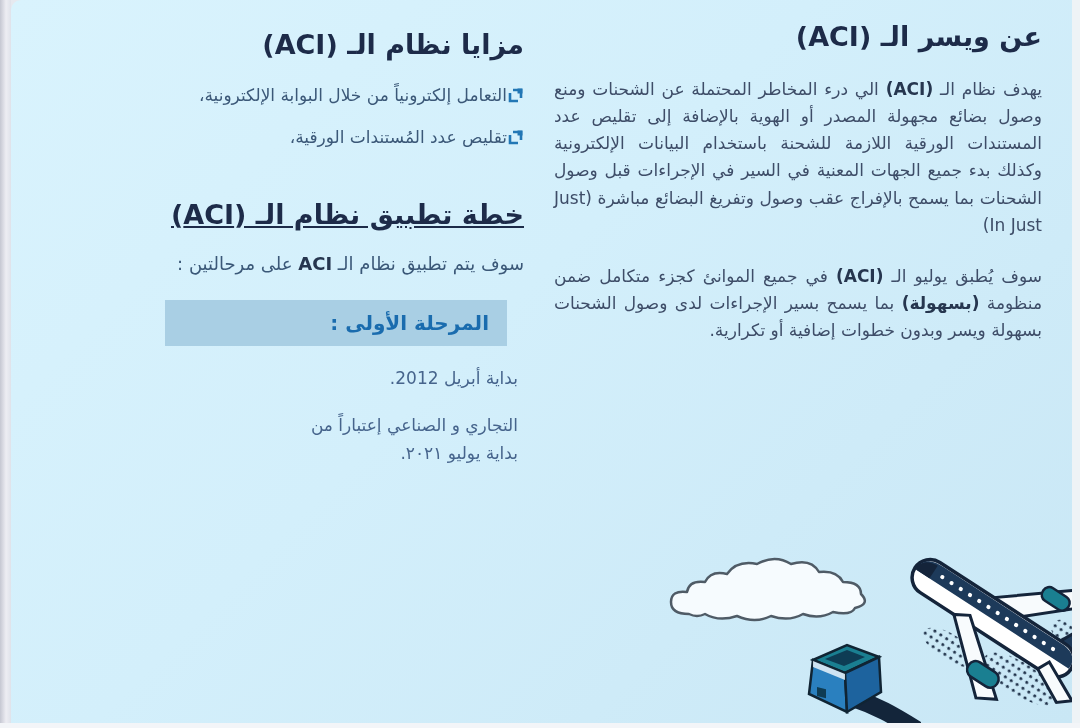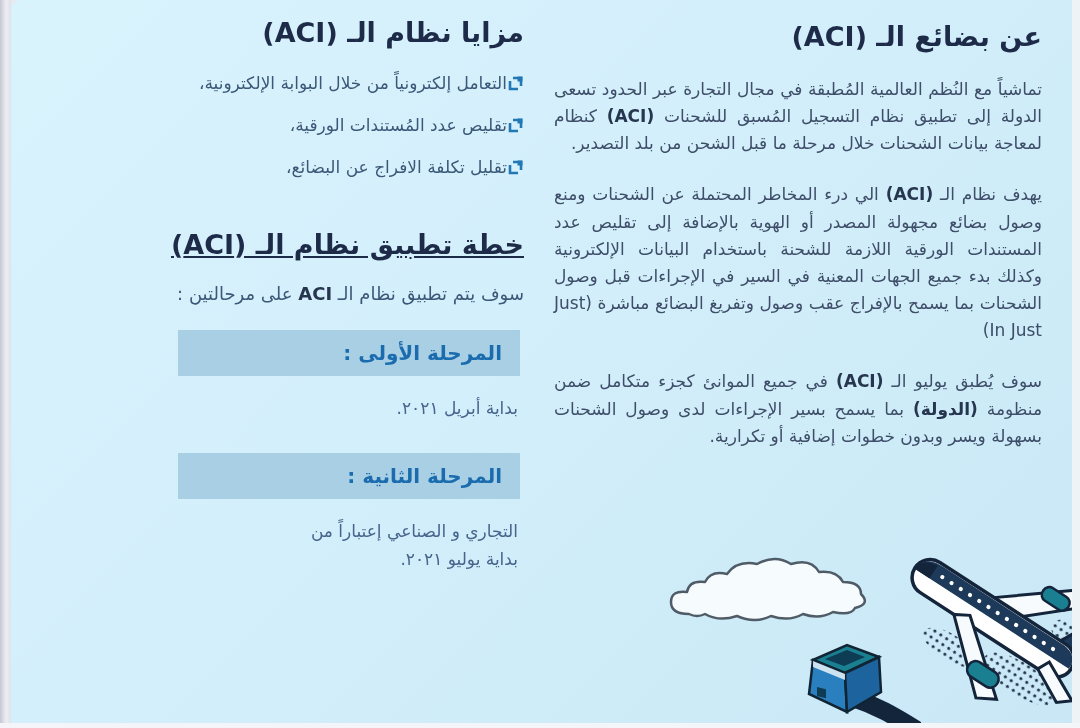--- a/index.html
+++ b/index.html
@@ -13,48 +13,47 @@
   .page{position:absolute;left:11px;top:0;width:1061px;height:723px;overflow:hidden;
         background:linear-gradient(135deg,#d9f3fd 0%,#d3effb 45%,#c9e7f5 100%);
         border-top-left-radius:10px;}
   
   .col-about{position:absolute;top:20px;right:30px;width:488px;direction:rtl;text-align:right;}
   .h-title{font-size:27px;font-weight:bold;color:#1d2b49;margin:0 0 22px 0;line-height:1.25;}
   .col-about p{font-size:17px;line-height:1.6;color:#3e4d68;margin:0 0 24px 0;
                text-align:justify;text-justify:inter-word;}
   .col-about p b{color:#26364f;}
   
-  .col-plan{position:absolute;top:16px;left:58px;width:455px;direction:rtl;text-align:right;}
+  .col-plan{position:absolute;top:28px;left:58px;width:455px;direction:rtl;text-align:right;}
   .benefit-row{display:flex;align-items:flex-start;margin-bottom:16px;
                color:#3b5878;font-size:17px;line-height:1.35;}
   .benefit-row .bicon{flex:0 0 auto;margin-top:3px;}
   .plan-title{margin-top:46px;text-decoration:underline;}
   .plan-intro{font-size:18px;color:#3b5878;margin:0 0 26px 0;}
   .plan-intro b{color:#26364f;}
-  .phase-banner{width:342px;height:46px;margin-left:auto;margin-right:4px;
+  .phase-banner{width:342px;height:46px;margin-left:auto;margin-right:17px;
                 background:#a9cfe4;display:flex;align-items:center;
                 padding:0 18px 0 2px;box-sizing:border-box;
                 font-size:20px;font-weight:bold;color:#1a6cae;}
   .phase-text{width:322px;margin:18px 6px 14px auto;font-size:17px;line-height:1.68;
               color:#46648c;text-align:right;}
   .banner-2{margin-top:30px;}
   
   .illus{position:absolute;}
 </style>
 </head>
 <body>
 
 <div id="stage">
   <div class="page">
 
     <div class="col-about">
-      <h1 class="h-title">عن بضائع الـ (ACI)</h1>
-      <p><span>تماشياً مع النُظم العالمية المُطبقة في مجال التجارة عبر الحدود تسعى الدولة إلى تطبيق نظام التسجيل المُسبق للشحنات </span><b>(ACI)</b><span> كنظام لمعاجة بيانات الشحنات خلال مرحلة ما قبل الشحن من بلد التصدير.</span></p>
+      <h1 class="h-title">عن ويسر الـ (ACI)</h1>
       <p><span>يهدف نظام الـ </span><b>(ACI)</b><span> الي درء المخاطر المحتملة عن الشحنات ومنع وصول بضائع مجهولة المصدر أو الهوية بالإضافة إلى تقليص عدد المستندات الورقية اللازمة للشحنة باستخدام البيانات الإلكترونية وكذلك بدء جميع الجهات المعنية في السير في الإجراءات قبل وصول الشحنات بما يسمح بالإفراج عقب وصول وتفريغ البضائع مباشرة (Just In Just)</span></p>
-      <p><span>سوف يُطبق يوليو الـ </span><b>(ACI)</b><span> في جميع الموانئ كجزء متكامل ضمن منظومة </span><b>(الدولة)</b><span> بما يسمح بسير الإجراءات لدى وصول الشحنات بسهولة ويسر وبدون خطوات إضافية أو تكرارية.</span></p>
+      <p><span>سوف يُطبق يوليو الـ </span><b>(ACI)</b><span> في جميع الموانئ كجزء متكامل ضمن منظومة </span><b>(بسهولة)</b><span> بما يسمح بسير الإجراءات لدى وصول الشحنات بسهولة ويسر وبدون خطوات إضافية أو تكرارية.</span></p>
     </div>
 
     <div class="col-plan">
       <h1 class="h-title">مزايا نظام الـ (ACI)</h1>
 
       <div class="benefit-row">
         <span class="bicon"><svg width="17" height="17" viewBox="0 0 17 17">
               <path d="M3 6 V14 H11" fill="none" stroke="#2277b5" stroke-width="2.6"></path>
               <path d="M6 3 H14 V11" fill="none" stroke="#2277b5" stroke-width="2.6"></path>
               <rect x="10.5" y="1.5" width="5" height="5" fill="#2277b5"></rect>
@@ -62,42 +61,31 @@
         <span>التعامل إلكترونياً من خلال البوابة الإلكترونية،</span>
       </div>
       <div class="benefit-row">
         <span class="bicon"><svg width="17" height="17" viewBox="0 0 17 17">
               <path d="M3 6 V14 H11" fill="none" stroke="#2277b5" stroke-width="2.6"></path>
               <path d="M6 3 H14 V11" fill="none" stroke="#2277b5" stroke-width="2.6"></path>
               <rect x="10.5" y="1.5" width="5" height="5" fill="#2277b5"></rect>
             </svg></span>
         <span>تقليص عدد المُستندات الورقية،</span>
       </div>
-      <div class="benefit-row">
-        <span class="bicon"><svg width="17" height="17" viewBox="0 0 17 17">
-              <path d="M3 6 V14 H11" fill="none" stroke="#2277b5" stroke-width="2.6"></path>
-              <path d="M6 3 H14 V11" fill="none" stroke="#2277b5" stroke-width="2.6"></path>
-              <rect x="10.5" y="1.5" width="5" height="5" fill="#2277b5"></rect>
-            </svg></span>
-        <span>تقليل تكلفة الافراج عن البضائع،</span>
-      </div>
 
       <h1 class="h-title plan-title">خطة تطبيق نظام الـ (ACI)</h1>
       <p class="plan-intro"><span>سوف يتم تطبيق نظام الـ </span><b>ACI</b><span> على مرحالتين :</span></p>
 
       <div class="phase-banner">
         <span>المرحلة الأولى :</span>
       </div>
       <div class="phase-text">
-        <div>بداية أبريل ٢٠٢١.</div>
+        <div>بداية أبريل 2012.</div>
       </div>
 
-      <div class="phase-banner banner-2">
-        <span>المرحلة الثانية :</span>
-      </div>
       <div class="phase-text">
         <div>التجاري و الصناعي إعتباراً من</div>
         <div>بداية يوليو ٢٠٢١.</div>
       </div>
     </div>
 
     <svg class="illus" style="left:648px;top:548px;" width="222" height="84" viewBox="0 0 222 84">
       <path d="M 30 66 Q 12 66 12 54 Q 12 42 28 44 Q 30 32 46 34 Q 52 22 68 26 Q 78 12 98 16 Q 116 6 132 16 Q 152 10 160 24 Q 178 22 184 34 Q 202 34 202 46 Q 212 56 196 60 Q 192 68 174 64 Q 160 72 144 66 Q 130 74 112 68 Q 96 76 78 68 Q 60 74 46 66 Q 38 70 30 66 Z" fill="#f6fbfe" stroke="#4f5b66" stroke-width="2.5" stroke-linejoin="round"></path>
     </svg>
 

